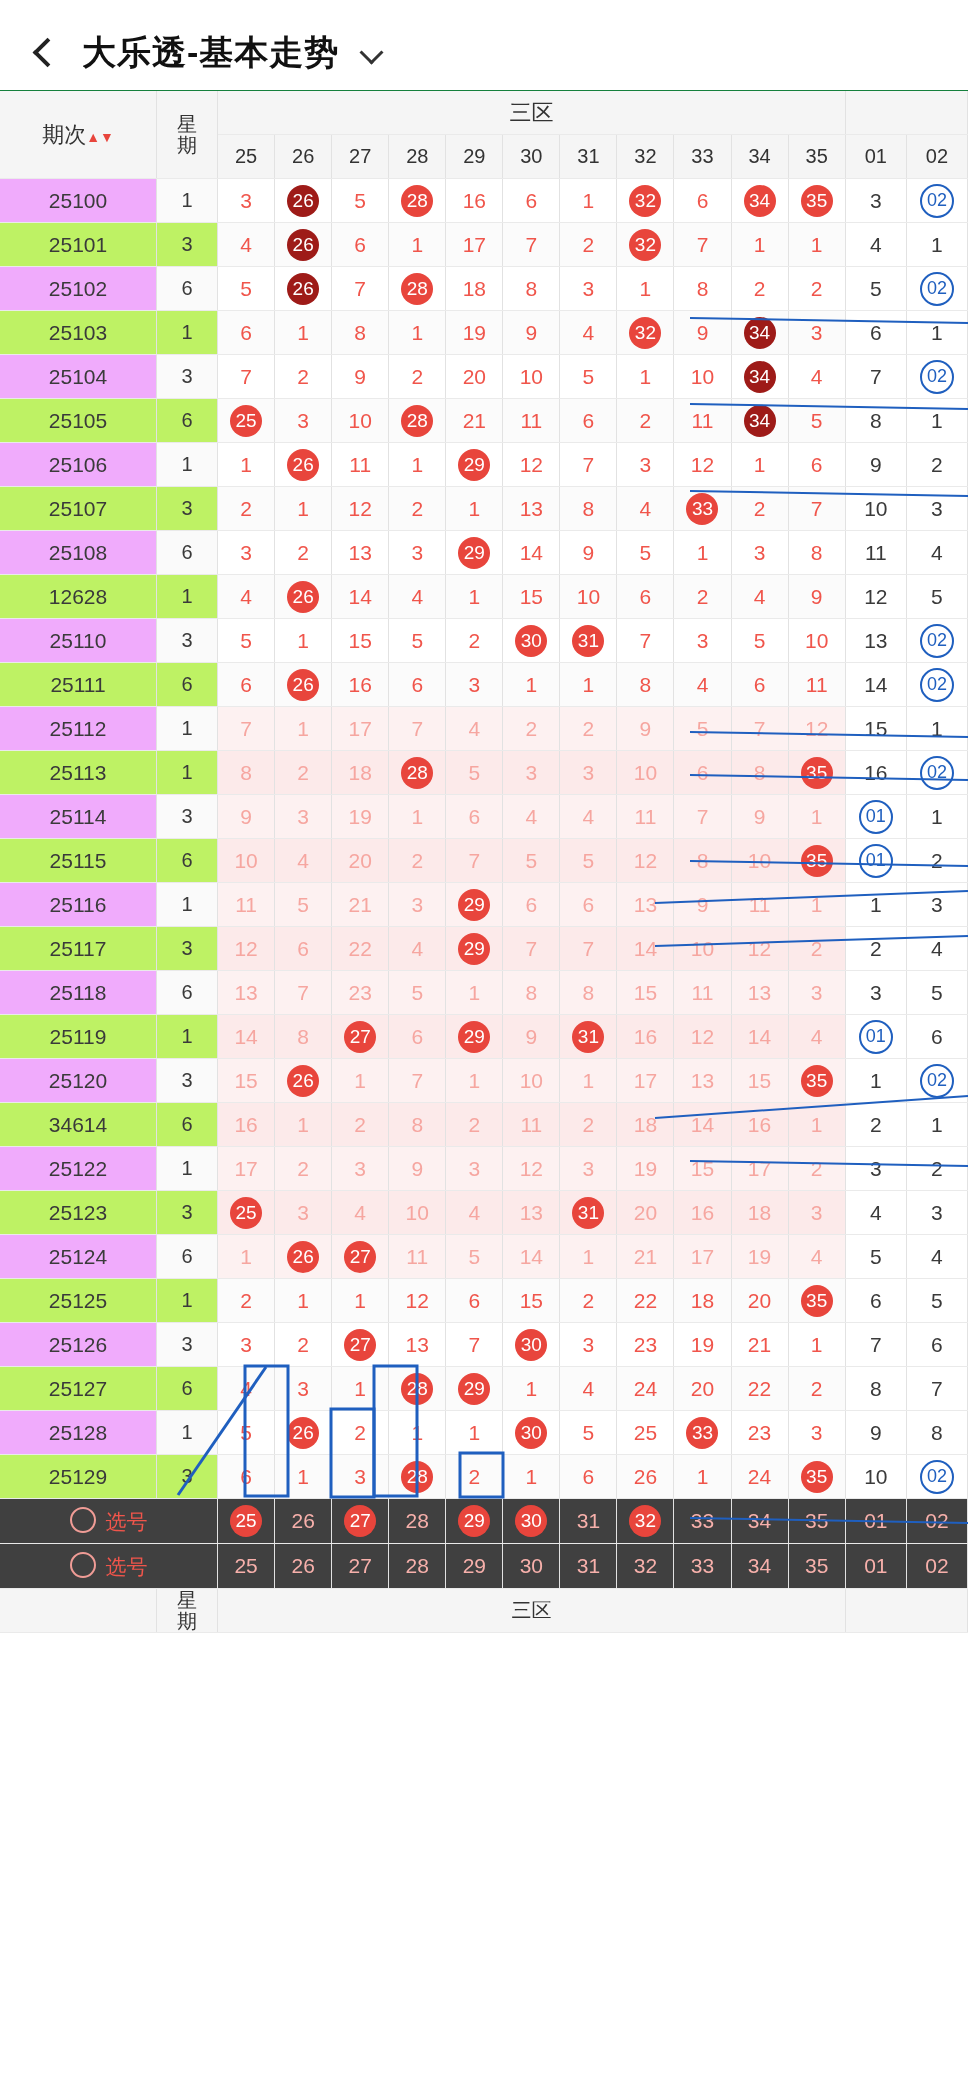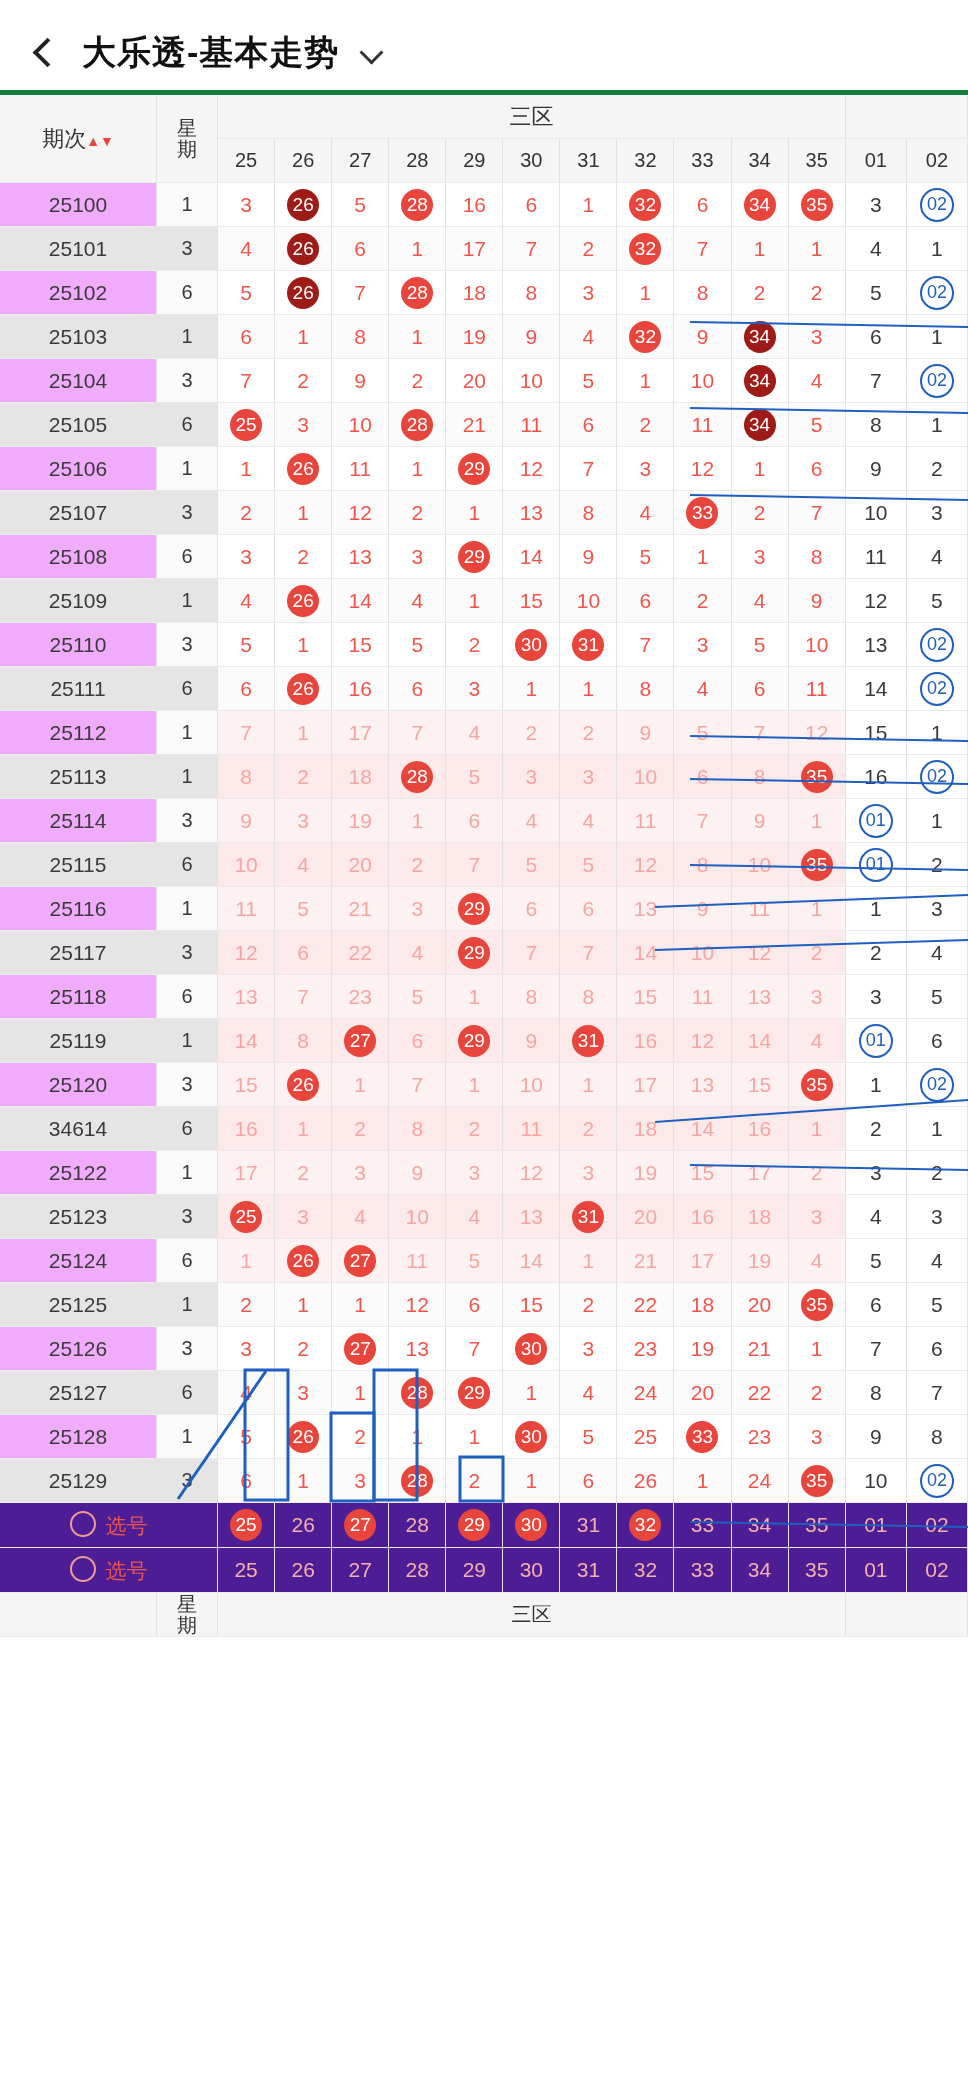--- a/index.html
+++ b/index.html
@@ -66,21 +66,21 @@
   }
   .notice {
     font-size: 16px;
     color: #888;
     padding: 0 20px 14px 26px;
     line-height: 1.4;
   }
   
   .tbl-wrap {
     position: relative;
-    border-top: 5px solid #15803d;
+    border-top: 1px solid #15803d;
   }
   table.grid {
     border-collapse: collapse;
     table-layout: fixed;
     width: 968px;
     font-size: 21px;
     color: #e8453c;
   }
   table.grid td, table.grid th {
     border-right: 1px solid #e2e2e2;
@@ -107,21 +107,21 @@
   td.issue {
     color: #3a3a3a;
     font-size: 21px;
     background: #f0abfc;
   }
   td.week {
     color: #3a3a3a;
     font-size: 20px;
     background: #fafafa;
   }
-  tr.alt td.issue, tr.alt td.week { background: #e5e5e5; }
+  tr.alt td.issue, tr.alt td.week { background: #bef264; }
   tr.alt td.num { background: #fbfbfb; }
   td.num { color: #f0554b; }
   td.num.pale { color: #f6a6a0; }
   td.back { color: #3a3a3a; }
   
   tr.band td.num { background: #fdf1f1; }
   tr.band.alt td.num { background: #fceaea; }
 
   .ball {
     display: inline-block;
@@ -138,21 +138,21 @@
     background: #fff;
     color: #1f5fbf;
     border: 2px solid #1f5fbf;
     line-height: 28px;
     width: 30px;
     height: 30px;
     font-size: 18px;
   }
   
   tr.sel td {
-    background: #4c1d95;
+    background: #404040;
     height: 44px;
   }
   td.sel-label {
     color: #f0554b;
     font-size: 21px;
     text-align: left;
     padding-left: 16px;
     background: #fdeeee;
   }
   .circle-sel {
@@ -387,21 +387,21 @@
             <td class="num">14</td>
             <td class="num">9</td>
             <td class="num">5</td>
             <td class="num">1</td>
             <td class="num">3</td>
             <td class="num">8</td>
             <td class="back">11</td>
             <td class="back">4</td>
           </tr>
           <tr class="alt">
-            <td class="issue">25109</td>
+            <td class="issue">12628</td>
             <td class="week">1</td>
             <td class="num">4</td>
             <td class="num"><span class="ball">26</span></td>
             <td class="num">14</td>
             <td class="num">4</td>
             <td class="num">1</td>
             <td class="num">15</td>
             <td class="num">10</td>
             <td class="num">6</td>
             <td class="num">2</td>

